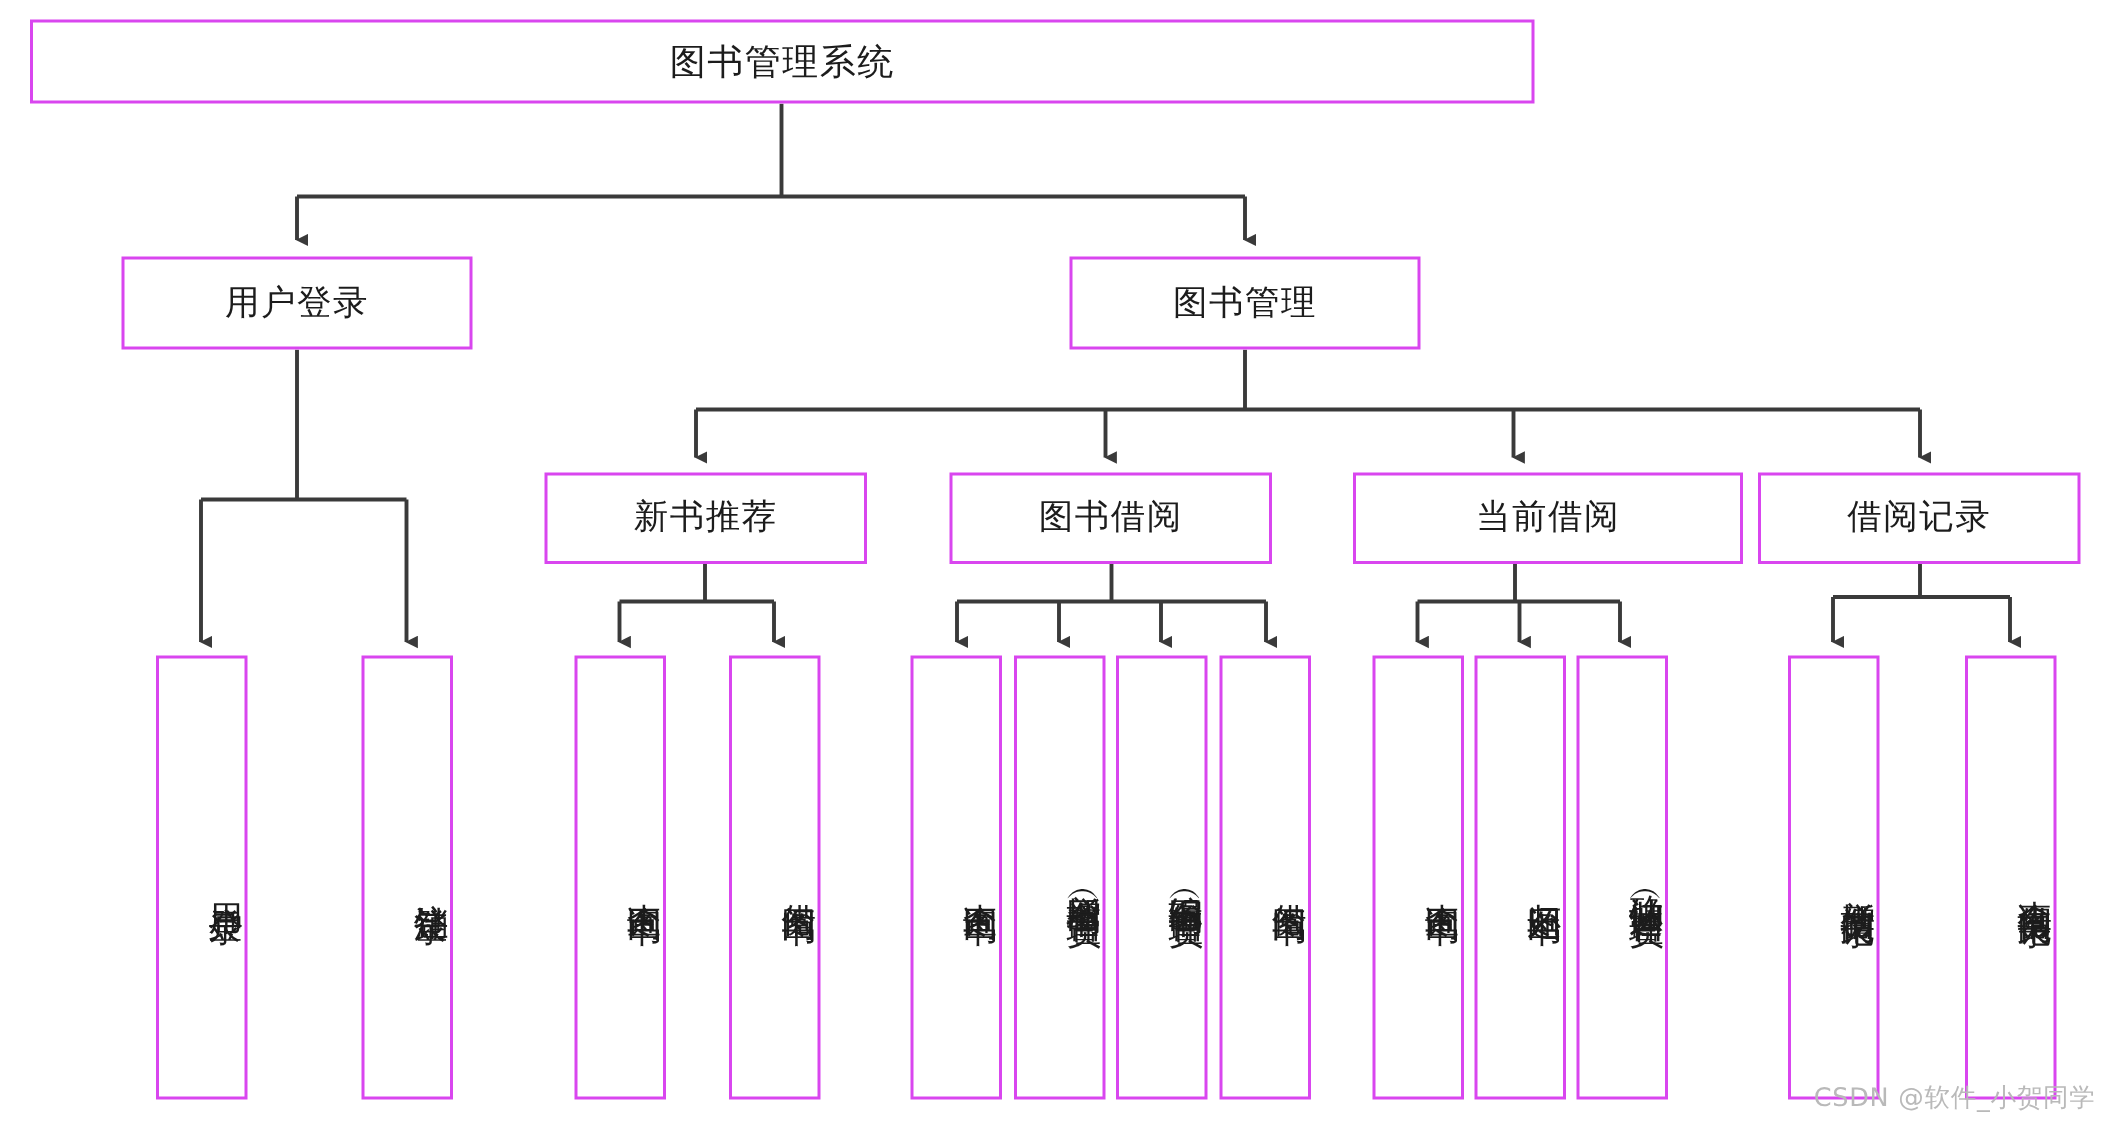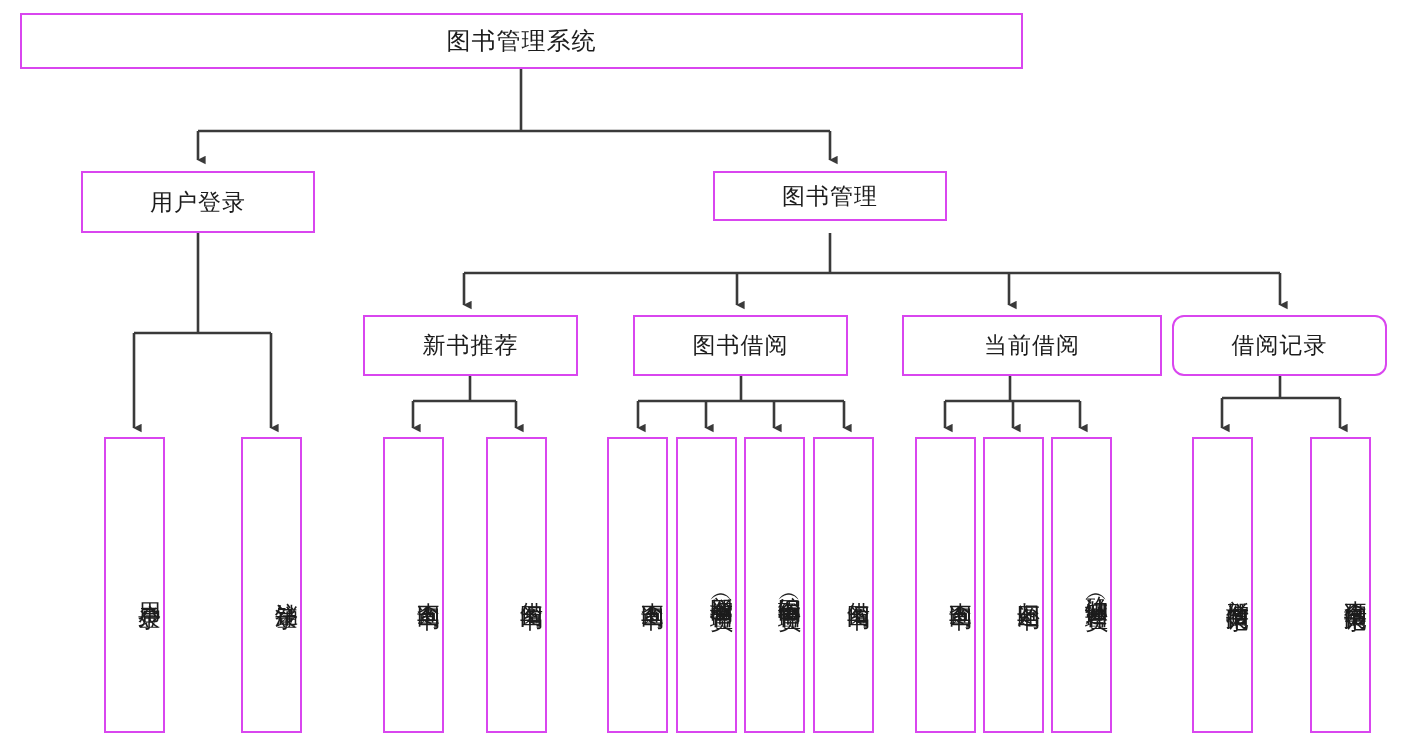--- a/index.html
+++ b/index.html
@@ -121,39 +121,40 @@
       <line x1="1280" y1="376" x2="1280" y2="398"></line>
       <line x1="1222" y1="398" x2="1340" y2="398"></line>
       <line x1="1222" y1="398" x2="1222" y2="428" marker-end="url(#arrowhead)"></line>
       <line x1="1340" y1="398" x2="1340" y2="428" marker-end="url(#arrowhead)"></line>
     </g>
   </svg>
 
   <div class="node node-h" id="root-node" style="left:20px; top:13px; width:1003px; height:56px;">图书管理系统</div>
 
   <div class="node node-h" style="left:81px; top:171px; width:234px; height:62px;">用户登录</div>
-  <div class="node node-h" style="left:713px; top:171px; width:234px; height:50px;">图书管理</div>
+  <div class="node node-h" style="left:713px; top:171px; width:234px; height:62px;">图书管理</div>
 
   <div class="node node-h" style="left:363px; top:315px; width:215px; height:61px;">新书推荐</div>
   <div class="node node-h" style="left:633px; top:315px; width:215px; height:61px;">图书借阅</div>
   <div class="node node-h" style="left:902px; top:315px; width:260px; height:61px;">当前借阅</div>
-  <div class="node node-h" style="left:1172px; top:315px; width:215px; height:61px;border-radius:12px;">借阅记录</div>
+  <div class="node node-h" style="left:1172px; top:315px; width:215px; height:61px;">借阅记录</div>
 
   <div class="node node-v" style="left:104px; top:437px; width:61px; height:296px;">用户登录</div>
   <div class="node node-v" style="left:241px; top:437px; width:61px; height:296px;">注销登录</div>
 
   <div class="node node-v" style="left:383px; top:437px; width:61px; height:296px;">查询图书</div>
   <div class="node node-v" style="left:486px; top:437px; width:61px; height:296px;">借阅图书</div>
 
   <div class="node node-v" style="left:607px; top:437px; width:61px; height:296px;">查询图书</div>
   <div class="node node-v start-top" style="left:676px; top:437px; width:61px; height:296px;">新增图书（管理员）</div>
   <div class="node node-v start-top" style="left:744px; top:437px; width:61px; height:296px;">编辑图书（管理员）</div>
   <div class="node node-v" style="left:813px; top:437px; width:61px; height:296px;">借阅图书</div>
 
   <div class="node node-v" style="left:915px; top:437px; width:61px; height:296px;">查询图书</div>
   <div class="node node-v" style="left:983px; top:437px; width:61px; height:296px;">归还图书</div>
   <div class="node node-v start-top" style="left:1051px; top:437px; width:61px; height:296px;">确认归还（管理员）</div>
 
   <div class="node node-v" style="left:1192px; top:437px; width:61px; height:296px;">新增借阅记录</div>
   <div class="node node-v" style="left:1310px; top:437px; width:61px; height:296px;">查询借阅记录</div>
 
+  <div id="watermark">CSDN @软件_小贺同学</div>
 
 </div>
 
 </body></html>

